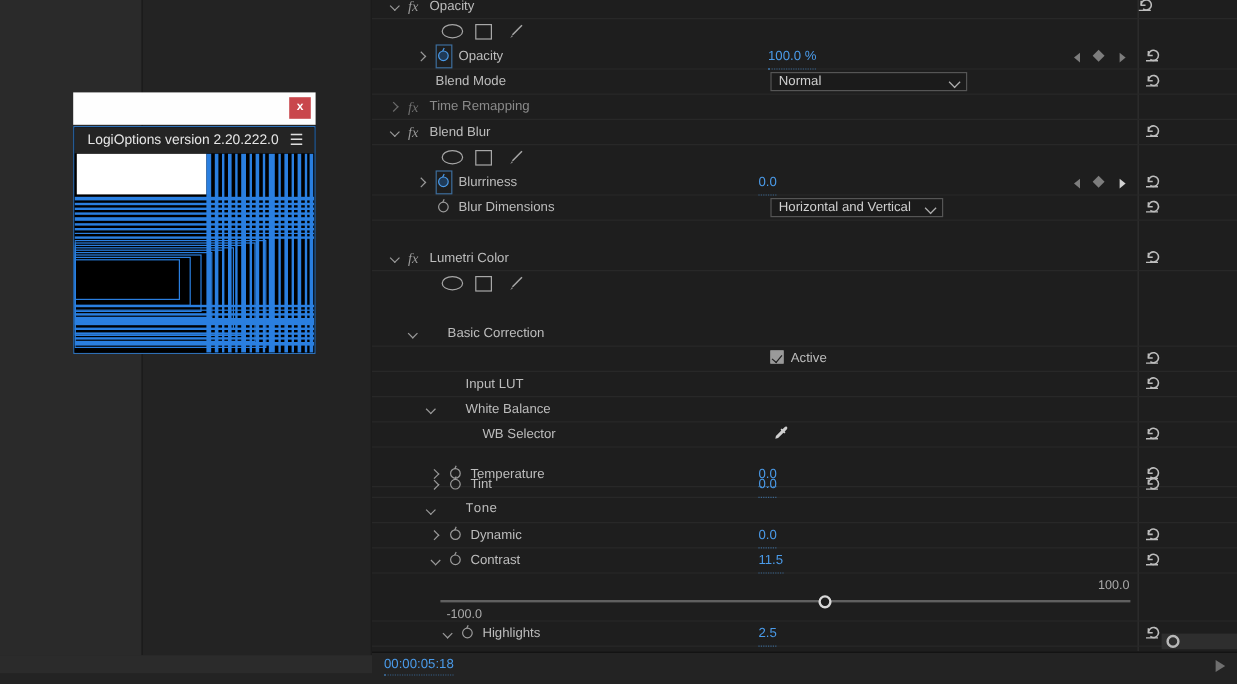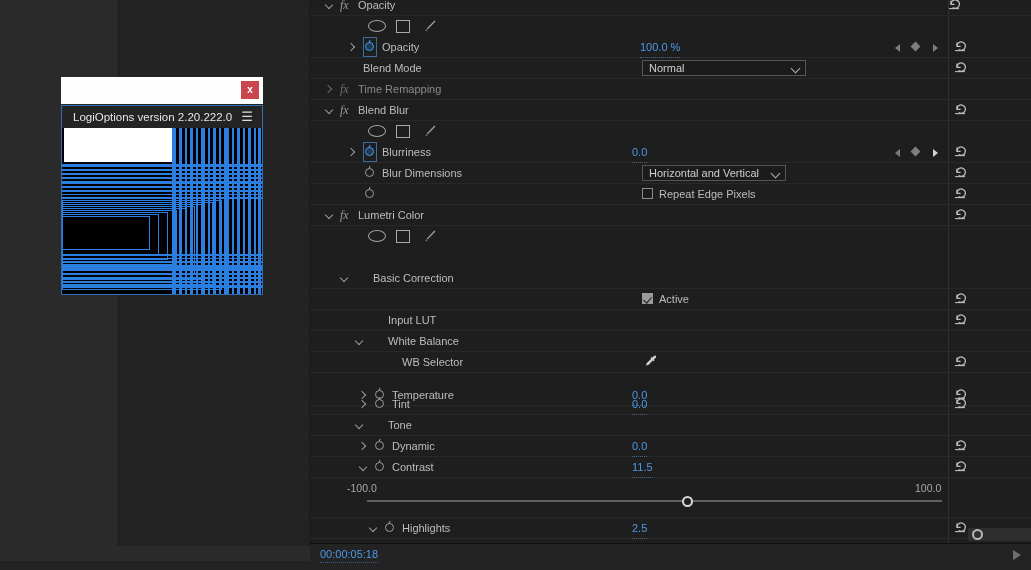--- a/index.html
+++ b/index.html
@@ -342,33 +342,20 @@
       </div>
       <div class="reset" style="left:643px;">
         <svg width="16" height="20" viewBox="0 0 16 20">
             <path d="M4 9 a4.2 4.2 0 1 1 1.6 3.4" fill="none" stroke="#bdbdbd" stroke-width="1.3"></path>
             <path d="M4 5.6 L4 9.3 L7.6 9.3" fill="none" stroke="#bdbdbd" stroke-width="1.3"></path>
             <line x1="2" y1="13.6" x2="12" y2="13.6" stroke="#bdbdbd" stroke-width="1.1"></line>
           </svg>
       </div>
     </div>
 
-    <div class="row" style="top:184px;">
-      <div class="sw" style="left:53px;"></div>
-      <div class="cb-wrap" style="left:332px;">
-        <span class="cb"></span><span class="cb-label">Repeat Edge Pixels</span>
-      </div>
-      <div class="reset" style="left:643px;">
-        <svg width="16" height="20" viewBox="0 0 16 20">
-            <path d="M4 9 a4.2 4.2 0 1 1 1.6 3.4" fill="none" stroke="#bdbdbd" stroke-width="1.3"></path>
-            <path d="M4 5.6 L4 9.3 L7.6 9.3" fill="none" stroke="#bdbdbd" stroke-width="1.3"></path>
-            <line x1="2" y1="13.6" x2="12" y2="13.6" stroke="#bdbdbd" stroke-width="1.1"></line>
-          </svg>
-      </div>
-    </div>
 
     <div class="row" style="top:205px;">
       <div class="chev down" style="left:14px;"></div>
       <div class="fx-tag" style="left:30px;">fx</div>
       <div class="row-label" style="left:48px;">Lumetri Color</div>
       <div class="reset" style="left:643px;">
         <svg width="16" height="20" viewBox="0 0 16 20">
             <path d="M4 9 a4.2 4.2 0 1 1 1.6 3.4" fill="none" stroke="#bdbdbd" stroke-width="1.3"></path>
             <path d="M4 5.6 L4 9.3 L7.6 9.3" fill="none" stroke="#bdbdbd" stroke-width="1.3"></path>
             <line x1="2" y1="13.6" x2="12" y2="13.6" stroke="#bdbdbd" stroke-width="1.1"></line>
@@ -463,21 +450,21 @@
         <svg width="16" height="20" viewBox="0 0 16 20">
             <path d="M4 9 a4.2 4.2 0 1 1 1.6 3.4" fill="none" stroke="#bdbdbd" stroke-width="1.3"></path>
             <path d="M4 5.6 L4 9.3 L7.6 9.3" fill="none" stroke="#bdbdbd" stroke-width="1.3"></path>
             <line x1="2" y1="13.6" x2="12" y2="13.6" stroke="#bdbdbd" stroke-width="1.1"></line>
           </svg>
       </div>
     </div>
 
     <div class="row" style="top:415px;">
       <div class="chev down" style="left:44px;"></div>
-      <div class="row-label" style="left:78px;">Tone</div>
+      <div class="row-label" style="left:78px;font-family:Liberation Mono, monospace;">Tone</div>
     </div>
 
     <div class="row" style="top:436px;">
       <div class="chev right" style="left:48px;"></div>
       <div class="sw" style="left:63px;"></div>
       <div class="row-label" style="left:82px;">Dynamic</div>
       <div class="val" style="left:322px;">0.0</div>
       <div class="reset" style="left:643px;">
         <svg width="16" height="20" viewBox="0 0 16 20">
             <path d="M4 9 a4.2 4.2 0 1 1 1.6 3.4" fill="none" stroke="#bdbdbd" stroke-width="1.3"></path>
@@ -495,21 +482,21 @@
       <div class="reset" style="left:643px;">
         <svg width="16" height="20" viewBox="0 0 16 20">
             <path d="M4 9 a4.2 4.2 0 1 1 1.6 3.4" fill="none" stroke="#bdbdbd" stroke-width="1.3"></path>
             <path d="M4 5.6 L4 9.3 L7.6 9.3" fill="none" stroke="#bdbdbd" stroke-width="1.3"></path>
             <line x1="2" y1="13.6" x2="12" y2="13.6" stroke="#bdbdbd" stroke-width="1.1"></line>
           </svg>
       </div>
     </div>
 
     <div class="slider-row" style="top:478px;">
-      <div class="sl-min" style="left:37px;">-100.0</div>
+      <div class="sl-min" style="left:62px;margin-top:24px;">-100.0</div>
       <div class="sl-max" style="left:605px;">100.0</div>
       <div class="sl-track" style="left:57px;width:575px;"></div>
       <div class="sl-knob" id="contrast-knob" style="left: 372.35px;"></div>
     </div>
 
     <div class="row" style="top:518px;">
       <div class="chev down" style="left:58px;"></div>
       <div class="sw" style="left:73px;"></div>
       <div class="row-label" style="left:92px;">Highlights</div>
       <div class="val" style="left:322px;">2.5</div>

